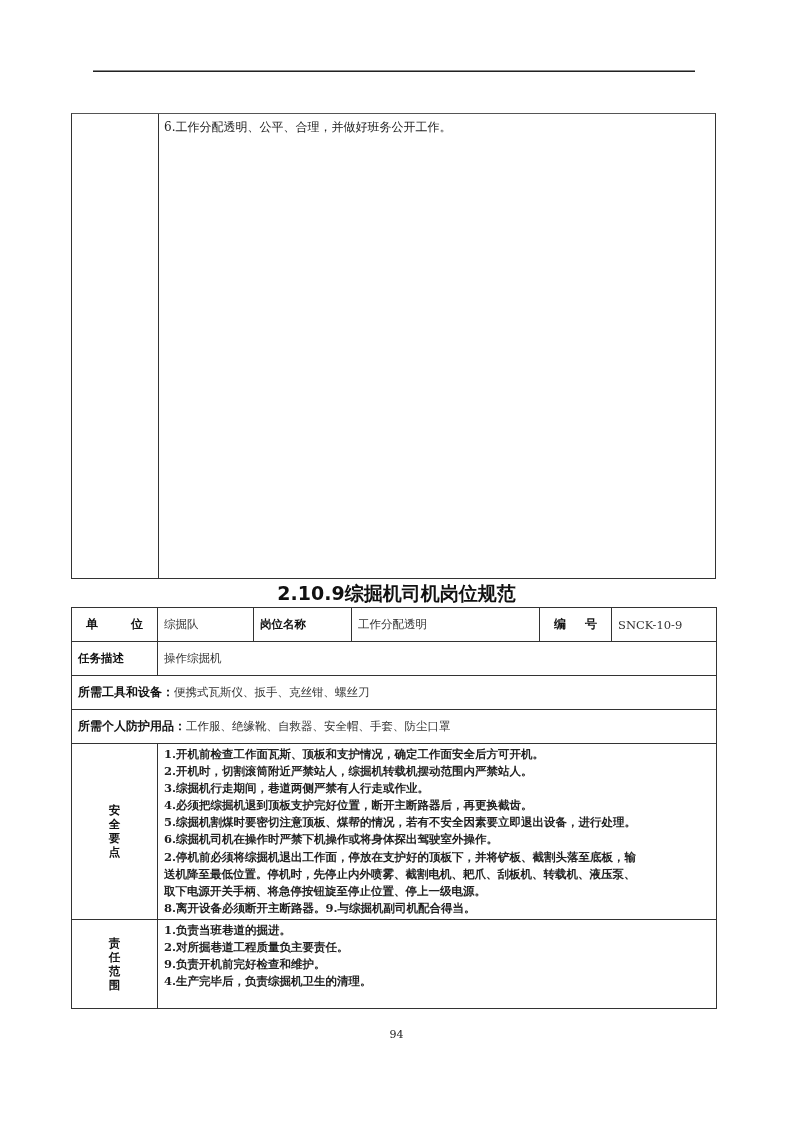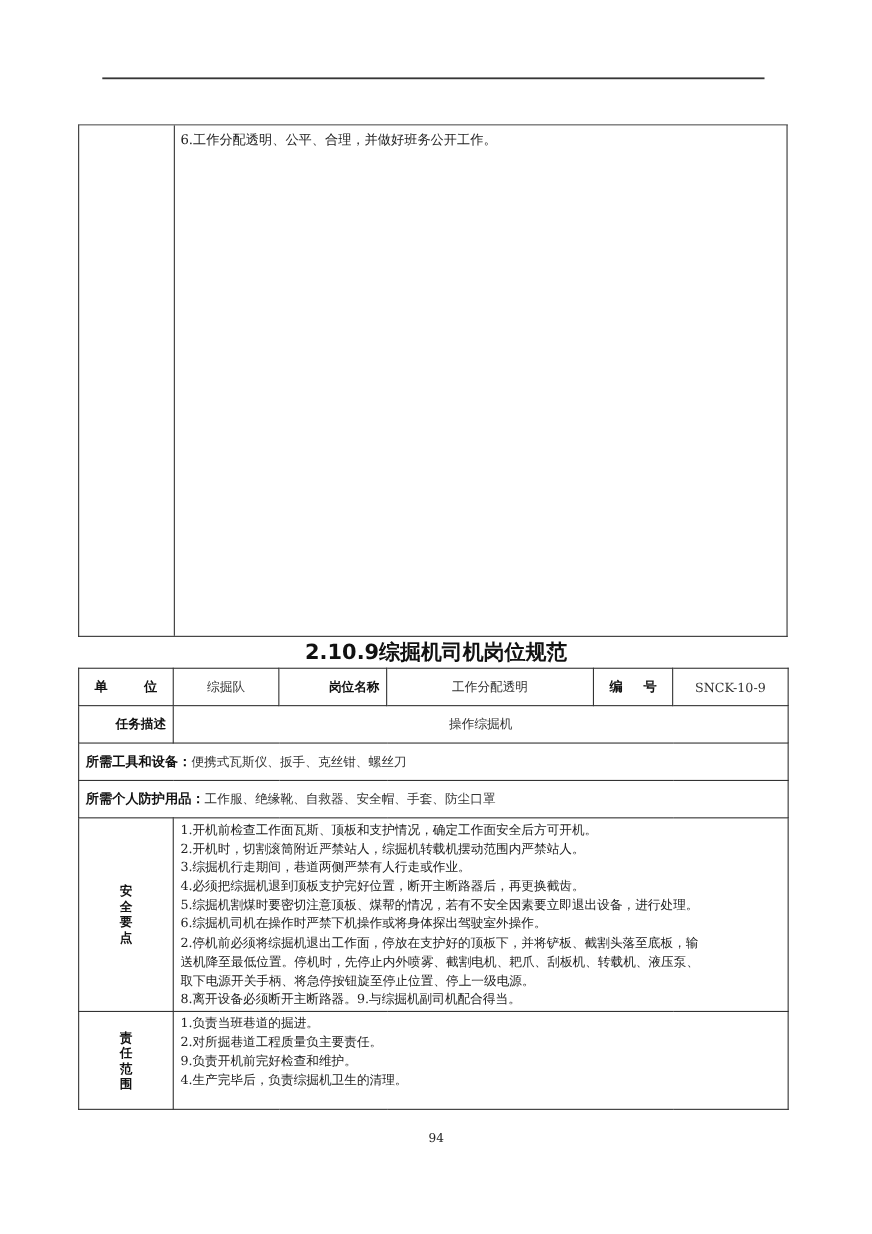--- a/index.html
+++ b/index.html
@@ -34,30 +34,30 @@
     border-collapse: collapse; table-layout: fixed;
   }
   .main-table td {
     border: 1px solid #333; padding: 0 6px; font-size: 11.5px; vertical-align: middle;
   }
   .lbl {
     font-family: "DejaVu Sans", "Liberation Sans", sans-serif; font-weight: bold;
     font-size: 12px; color: #111;
   }
   .lbl.spread { display: flex; justify-content: space-between; padding: 0 8px; }
-  .lbl.center { text-align: right; }
-  .val { color: #333; text-align: center; }
+  .lbl.center { text-align: left; }
+  .val { color: #333; }
   .row34 td { height: 33px; }
   .vert {
     font-family: "DejaVu Sans", "Liberation Sans", sans-serif; font-weight: bold;
     font-size: 12px; text-align: center; line-height: 14px; color: #111;
   }
   .vert span { display: block; }
   .list-cell { padding: 2px 6px !important; vertical-align: top !important; }
-  .list-cell div { font-size: 11.5px; line-height: 17.1px; color: #222; }
+  .list-cell div { font-size: 11.5px; line-height: 17.1px; color: #222; font-weight: bold; }
   .page-num {
     position: absolute; left: 0; width: 793px; top: 1028px; text-align: center;
     font-size: 11px; color: #222;
   }
 </style>
 </head>
 <body>
 
 <div class="header-rule"></div>
 

